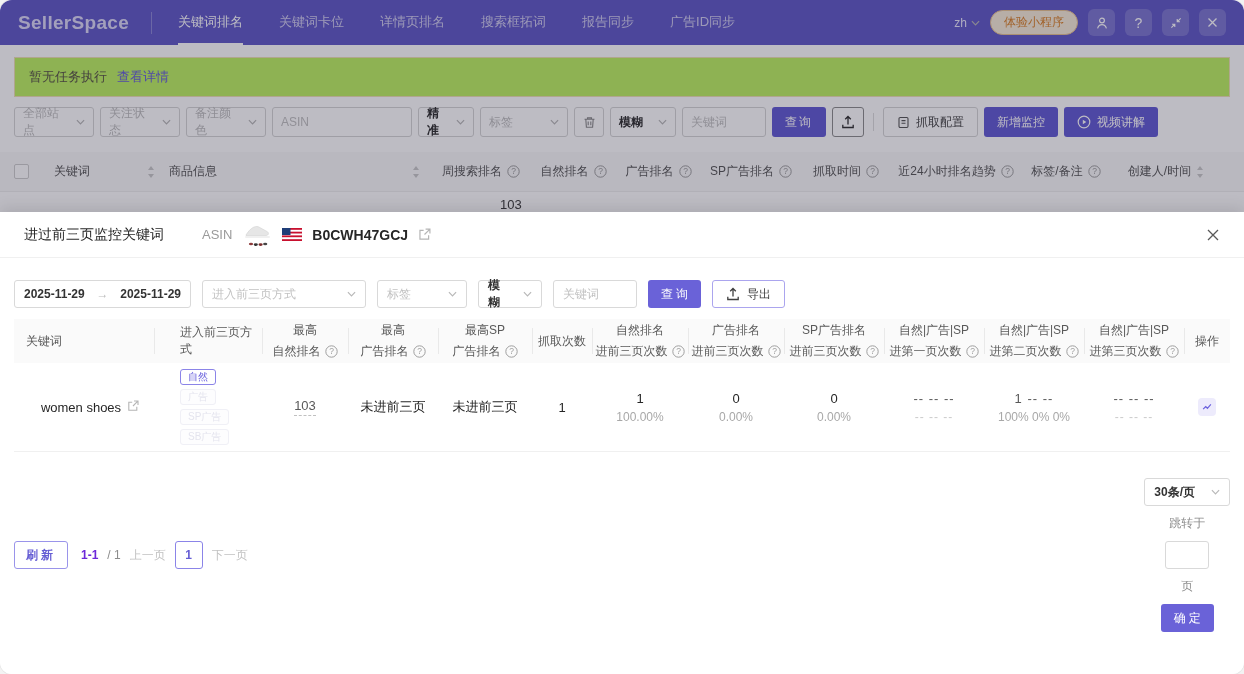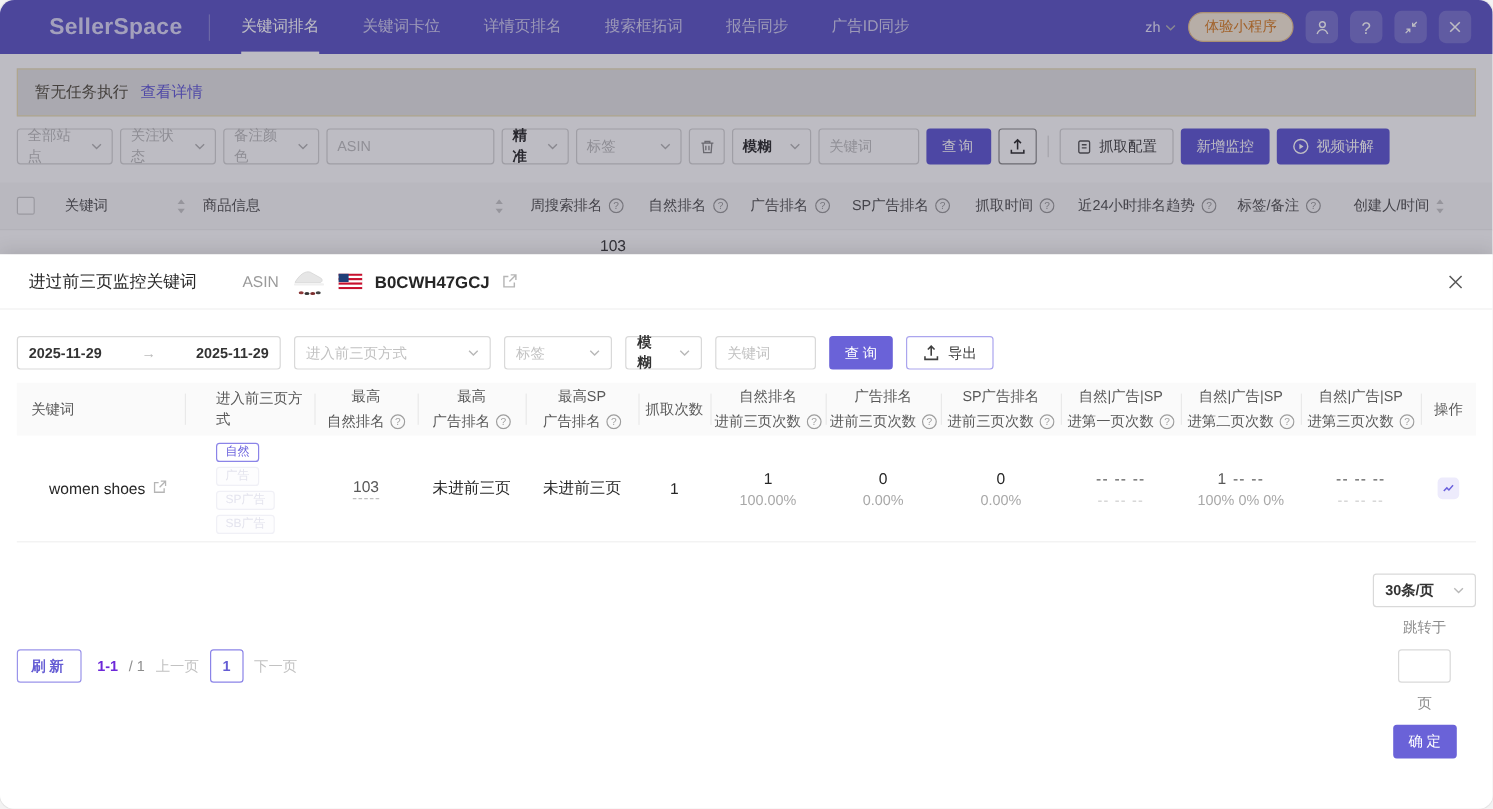--- a/index.html
+++ b/index.html
@@ -6,32 +6,32 @@
   html,body { background:#f3f3f3; }
   body { font-family:"Liberation Sans","DejaVu Sans",sans-serif; display:flex; justify-content:center; }
   .app { position:relative; width:1244px; height:674px; background:#fff; overflow:hidden;
          border-radius:12px; box-shadow:0 0 0 1px rgba(0,0,0,.05); }
 
   
   .bg-screen { position:absolute; top:0; left:0; width:100%; height:212px; overflow:hidden; background:#fff; }
   .dim { position:absolute; top:0; left:0; width:100%; height:212px; background:rgba(18,16,38,.28); z-index:5; }
 
   .topbar { height:45px; background:#635cc8; display:flex; align-items:center; padding:0 18px; }
-  .logo { font-size:19px; font-weight:bold; color:#dbd8f5; letter-spacing:.3px;margin-left:23px; }
+  .logo { font-size:19px; font-weight:bold; color:#dbd8f5; letter-spacing:.3px; }
   .nav-div { width:1px; height:22px; background:rgba(255,255,255,.28); margin:0 26px 0 22px; }
   .nav-menu { display:flex; gap:36px; align-items:center; height:100%; }
   .nav-item { font-size:13px; color:#d2cfef; height:100%; display:flex; align-items:center; cursor:pointer; border-bottom:2px solid transparent; }
   .nav-item.active { color:#fff; border-bottom-color:#fff; }
   .nav-right { margin-left:auto; display:flex; align-items:center; gap:10px; }
   .lang { color:#e9e7fb; font-size:12px; display:flex; align-items:center; gap:4px; cursor:pointer; }
   .badge { background:#f7ecd9; color:#d9822b; border:1px solid #e7c291; font-size:12px; padding:3px 13px; border-radius:13px; cursor:pointer; }
   .nav-icon-btn { width:27px; height:27px; border-radius:6px; background:rgba(255,255,255,.18); display:flex;
                   align-items:center; justify-content:center; color:#fff; font-size:14px; cursor:pointer; }
 
-  .notice { margin:12px 14px 0; background:#e5e5e5; border:1px solid #ede1b6; border-radius:0;
+  .notice { margin:12px 14px 0; background:#bef264; border:1px solid #ede1b6; border-radius:0;
             padding:0 14px; height:40px; display:flex; align-items:center; gap:10px; font-size:13px; color:#5a5648; }
   .notice-link { color:#6a62d8; cursor:pointer; }
 
   .toolbar { display:flex; align-items:center; gap:6px; margin:10px 0 0 14px; height:30px; }
   .box { height:30px; border:1px solid #d6d6d6; border-radius:3px; background:#fff; display:flex;
          align-items:center; padding:0 8px; font-size:12px; color:#bfbfbf; gap:6px; }
   .box .spacer { flex:1; }
   .box.strong { color:#333; font-weight:bold; }
   input.box { color:#333; }
   input.box::placeholder { color:#c2c2c2; font-weight:normal; }
@@ -409,21 +409,21 @@
           </svg>
       </span>
       <span class="m-close">
         <svg width="14" height="14" viewBox="0 0 14 14">
             <path d="M2 2l10 10M12 2L2 12" stroke="#595959" stroke-width="1.3"></path>
           </svg>
       </span>
     </div>
 
     <div class="m-filters">
-      <div class="mbox date-box" style="width:220px">
+      <div class="mbox date-box" style="width:177px">
         <span>2025-11-29</span>
         <span class="date-arrow">→</span>
         <span>2025-11-29</span>
       </div>
       <div class="mbox" style="width:164px">
         <span>进入前三页方式</span>
           <span class="spacer"></span>
         <span class="chev">
             <svg width="9" height="6" viewBox="0 0 10 6">
               <path d="M1 1l4 4 4-4" fill="none" stroke="currentColor" stroke-width="1.3"></path>

